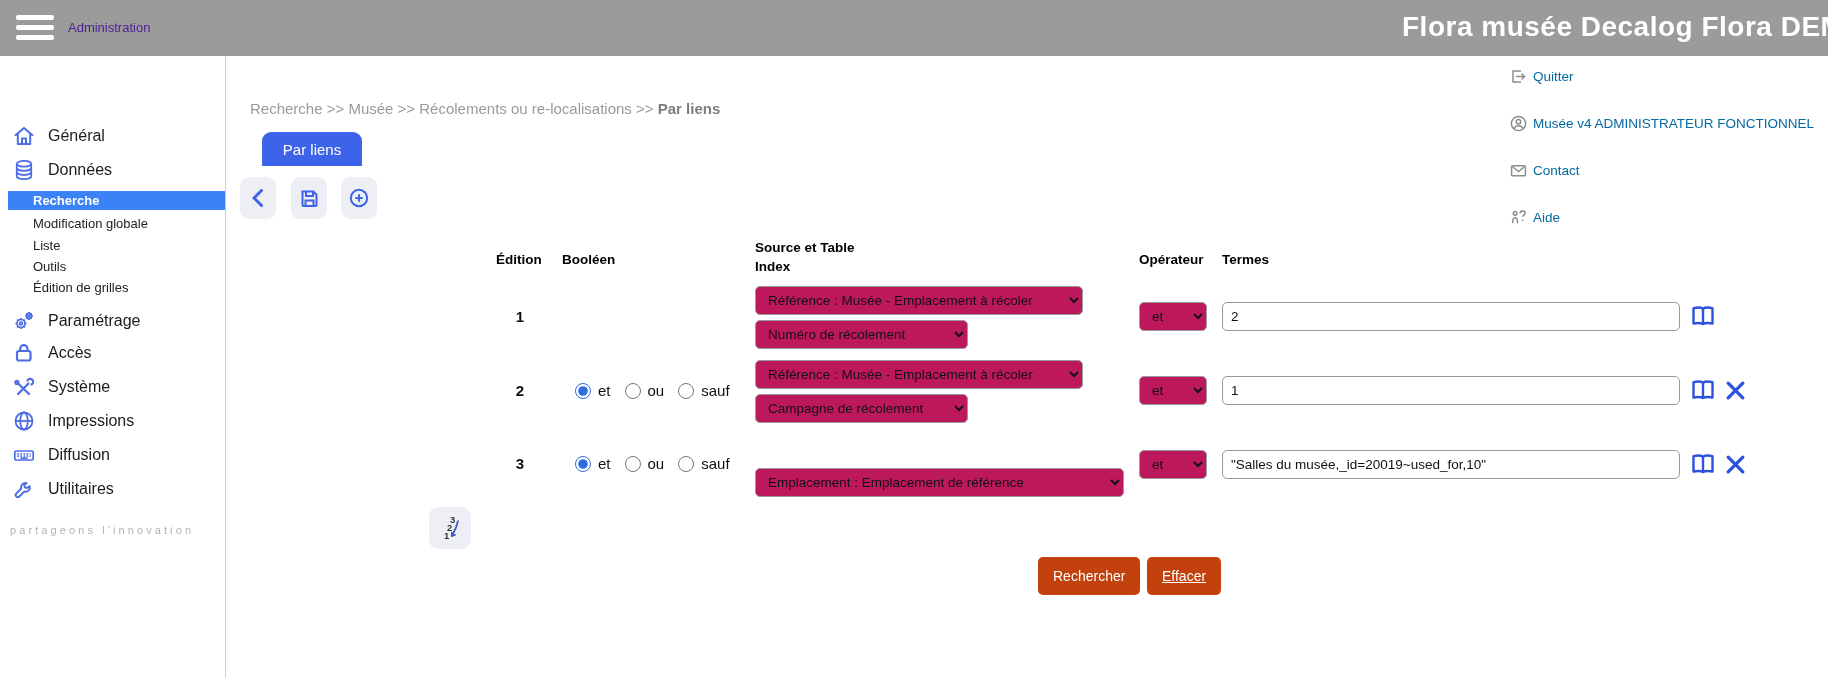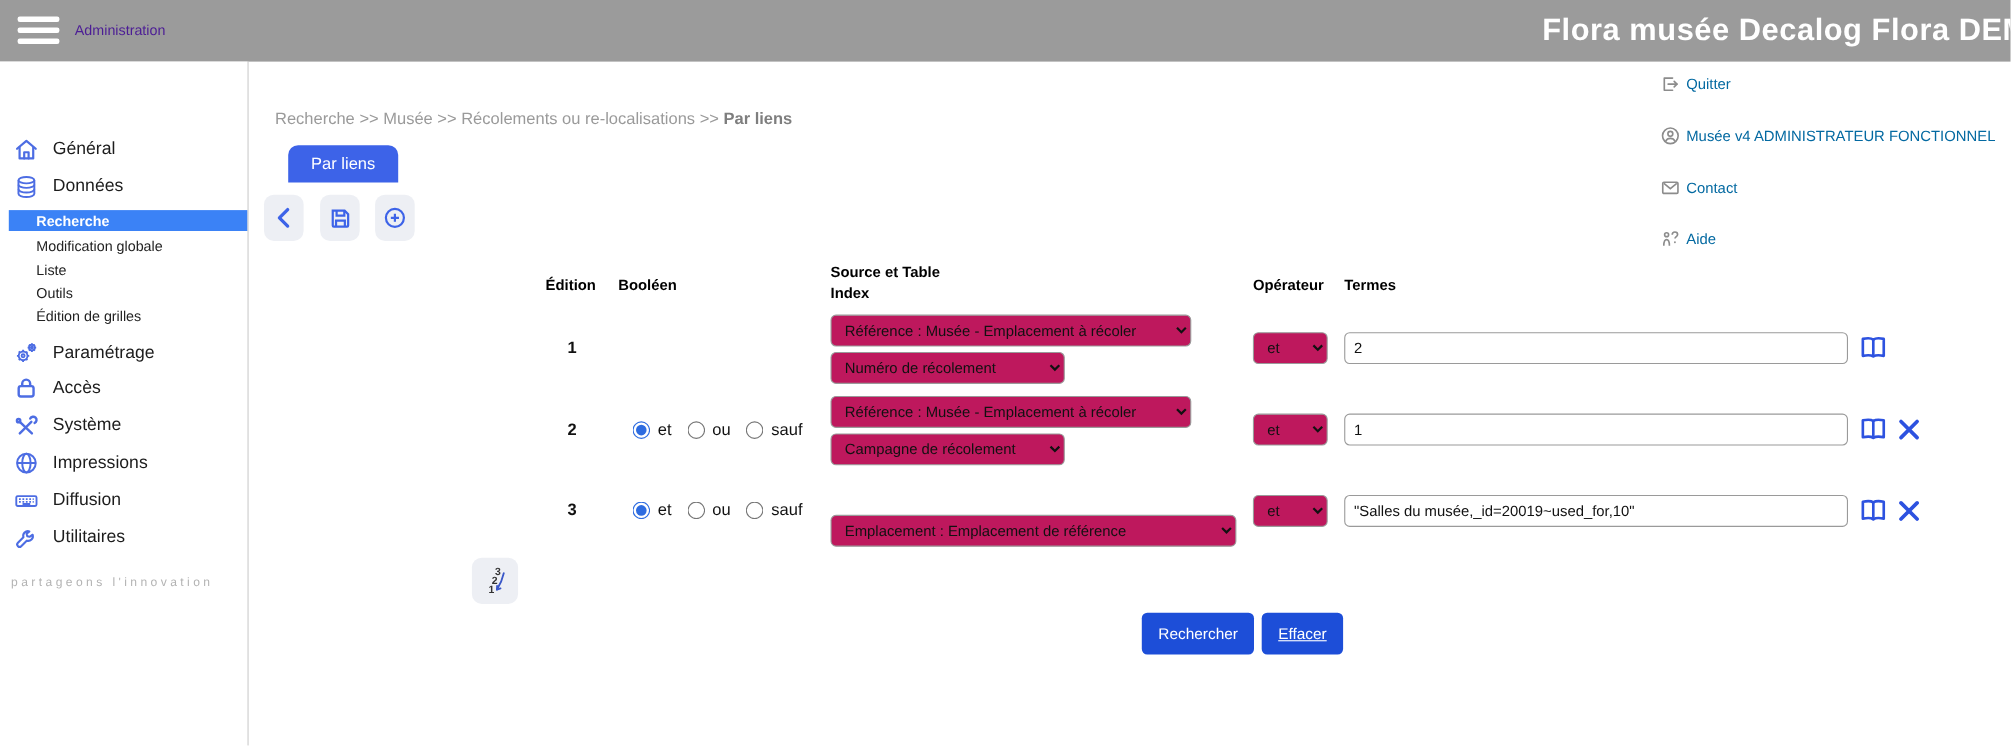--- a/index.html
+++ b/index.html
@@ -43,21 +43,21 @@
   
   .hdr{position:absolute;font-size:13.5px;font-weight:bold;color:#000;white-space:nowrap;}
   .rownum{position:absolute;width:22px;text-align:center;font-size:15px;font-weight:bold;color:#111;}
   .radios{position:absolute;left:575px;display:flex;align-items:center;gap:7px;font-size:15px;color:#111;}
   .radios input{width:16px;height:16px;margin:0;accent-color:#2e6ce0;cursor:pointer;}
   .radios label{cursor:pointer;margin-right:7px;}
   select.fsel{position:absolute;height:29px;border:1px solid #9a9a9a;border-radius:5px;background:#be185d;font-size:13.5px;font-family:"Liberation Sans",sans-serif;color:#111;padding:0 4px 0 8px;box-sizing:border-box;cursor:pointer;}
   input.fterm{position:absolute;height:29px;width:458px;left:1222px;border:1px solid #9a9a9a;border-radius:5px;font-size:13.5px;font-family:"Liberation Sans",sans-serif;color:#111;padding:0 8px;box-sizing:border-box;}
   .icon-btn{position:absolute;background:none;border:none;padding:0;cursor:pointer;line-height:0;}
   .sort-btn{position:absolute;left:429px;top:507px;width:42px;height:42px;background:#edeff4;border:none;border-radius:9px;display:flex;align-items:center;justify-content:center;cursor:pointer;}
-  .action-btn{position:absolute;top:557px;height:38px;background:#1d4ed8;color:#fff;border:none;border-radius:5px;font-size:14px;font-family:"Liberation Sans",sans-serif;padding:0 15px;cursor:pointer;}
+  .action-btn{position:absolute;top:557px;height:38px;background:#c2410c;color:#fff;border:none;border-radius:5px;font-size:14px;font-family:"Liberation Sans",sans-serif;padding:0 15px;cursor:pointer;}
 </style>
 </head>
 <body>
 
 <div class="screen">
 
   <div class="topbar">
     <div class="hamburger">
         <span></span>
         <span></span>

